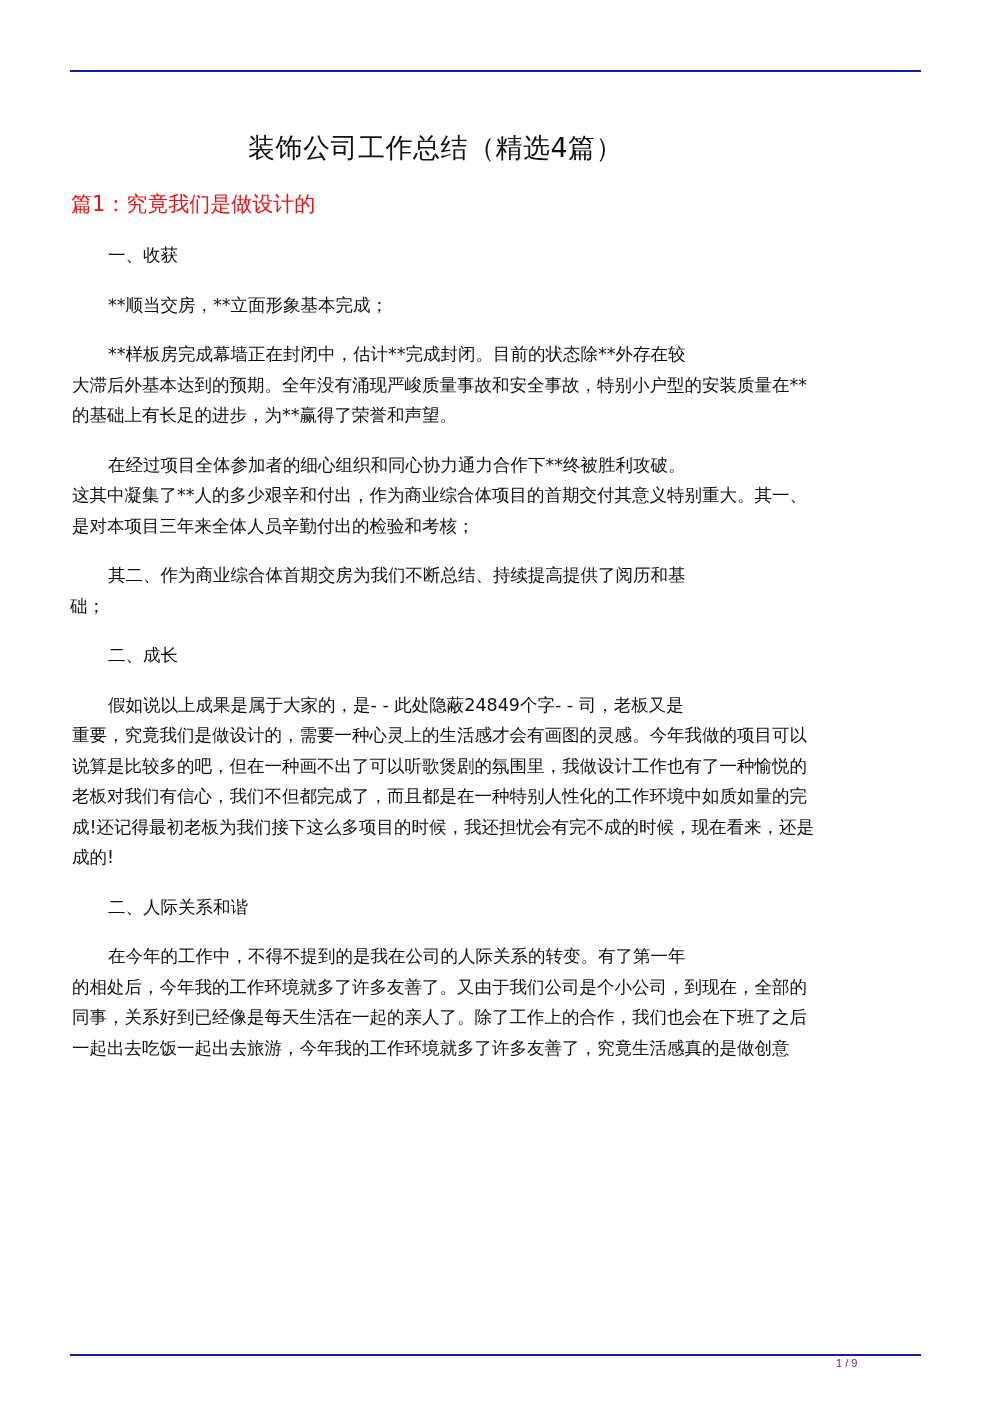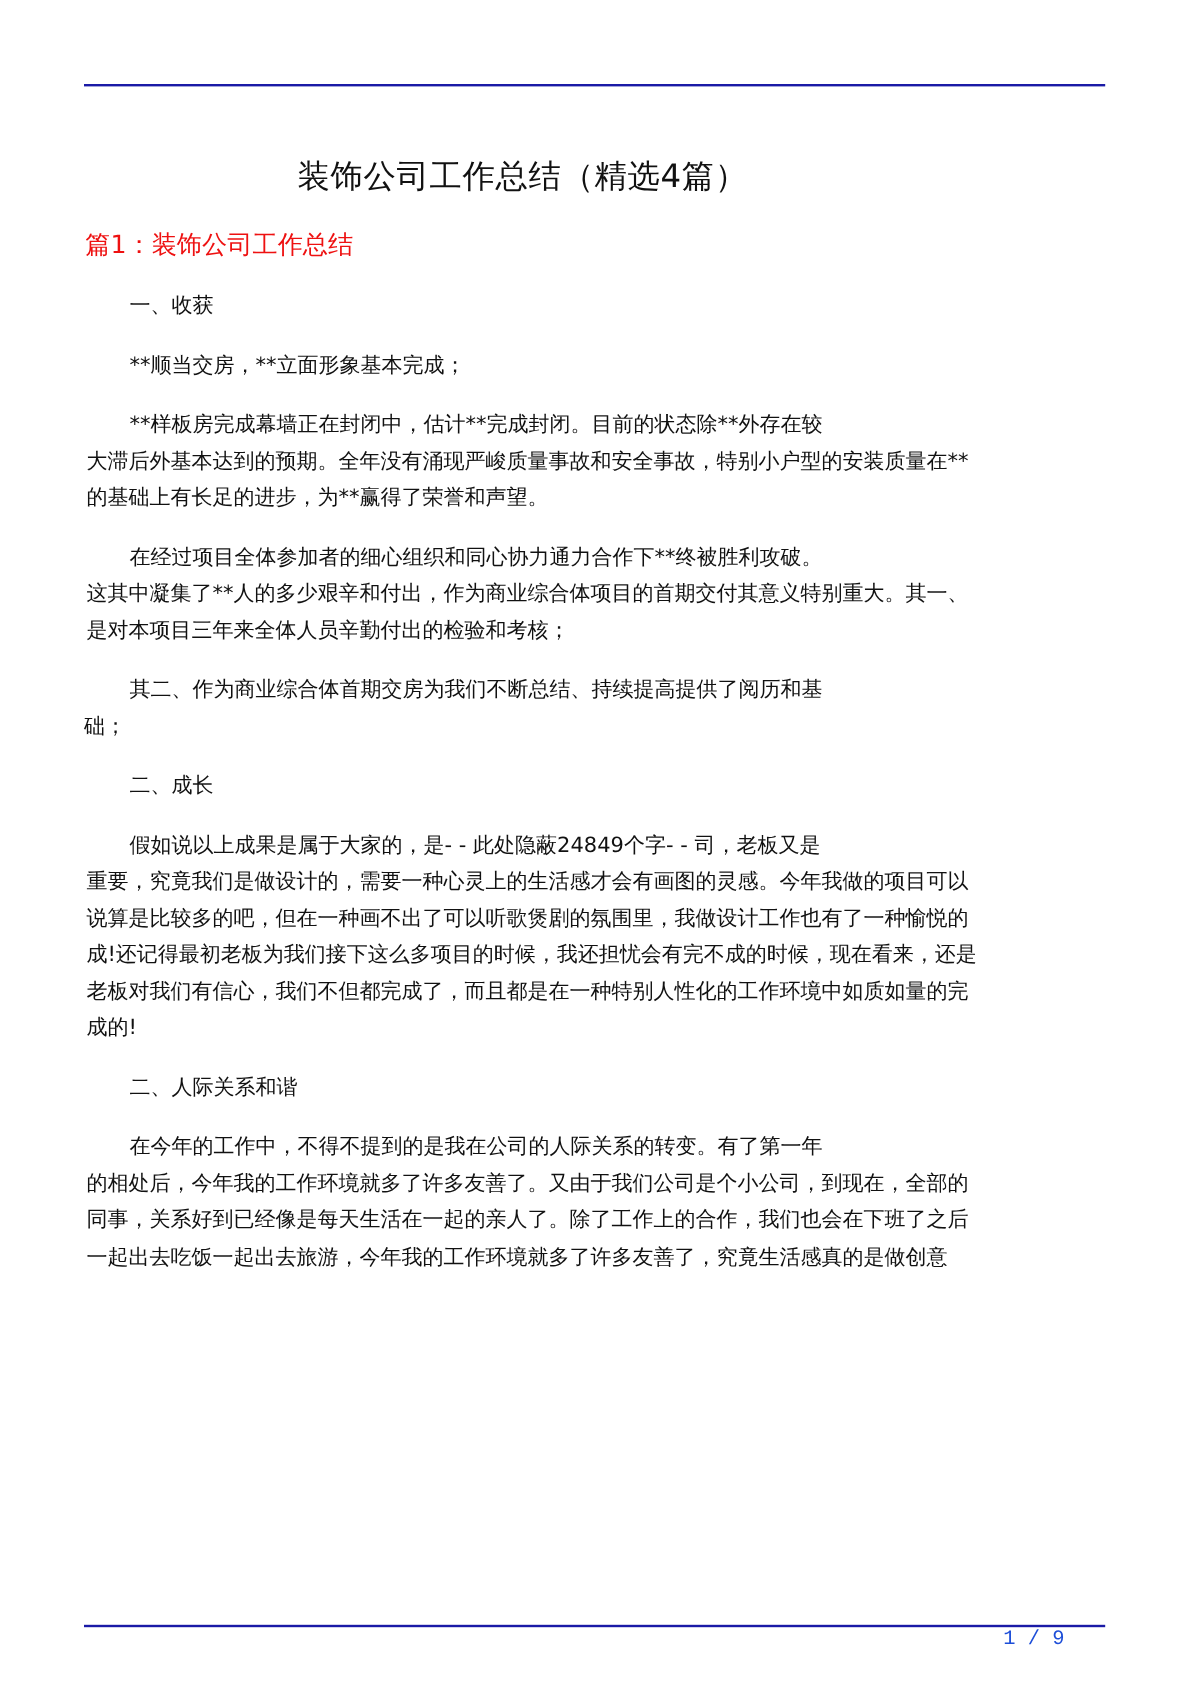--- a/index.html
+++ b/index.html
@@ -10,31 +10,31 @@
     .rule.bottom { top: 1354px; }
     .doc-title { position: absolute; top: 128px; left: 0; width: 871px; text-align: center;
                  font-size: 27px; line-height: 40px; color: #111; letter-spacing: 0.5px; }
     .section-heading { position: absolute; top: 188px; left: 71px; font-size: 21px; line-height: 32px;
                        color: #ee1111; }
     .content { position: absolute; left: 72px; top: 240px; width: 850px; }
     .para { margin: 0 0 19px 0; }
     .line { display: block; white-space: nowrap; font-size: 17.5px; line-height: 30.5px; height: 30.5px; }
     .line.indent { padding-left: 36px; }
     .line.outdent { margin-left: -2px; }
-    .page-num { position: absolute; top: 1357px; left: 836px; font-size: 17px; color: #1d4ed8;
-                font-family: Liberation Mono, monospace; }
+    .page-num { position: absolute; top: 1357px; left: 836px; font-size: 11px; color: #701a75;
+                font-family: Liberation Sans, sans-serif; }
   </style>
 </head>
 <body>
 
 <div class="rule top"></div>
 
 <div class="doc-title">装饰公司工作总结（精选4篇）</div>
 
-<div class="section-heading">篇1：装饰公司工作总结</div>
+<div class="section-heading">篇1：究竟我们是做设计的</div>
 
 <div class="content">
 
 
   <div class="para">
     <span class="line indent">一、收获</span>
   </div>
 
   <div class="para">
     <span class="line indent">**顺当交房，**立面形象基本完成；</span>
@@ -59,22 +59,22 @@
 
 
   <div class="para">
     <span class="line indent">二、成长</span>
   </div>
 
   <div class="para">
     <span class="line indent">假如说以上成果是属于大家的，是-  -  此处隐蔽24849个字-  -  司，老板又是</span>
     <span class="line">重要，究竟我们是做设计的，需要一种心灵上的生活感才会有画图的灵感。今年我做的项目可以</span>
     <span class="line">说算是比较多的吧，但在一种画不出了可以听歌煲剧的氛围里，我做设计工作也有了一种愉悦的</span>
+    <span class="line">老板对我们有信心，我们不但都完成了，而且都是在一种特别人性化的工作环境中如质如量的完</span>
     <span class="line">成!还记得最初老板为我们接下这么多项目的时候，我还担忧会有完不成的时候，现在看来，还是</span>
-    <span class="line">老板对我们有信心，我们不但都完成了，而且都是在一种特别人性化的工作环境中如质如量的完</span>
     <span class="line">成的!</span>
   </div>
 
   <div class="para">
     <span class="line indent">二、人际关系和谐</span>
   </div>
 
   <div class="para">
     <span class="line indent">在今年的工作中，不得不提到的是我在公司的人际关系的转变。有了第一年</span>
     <span class="line">的相处后，今年我的工作环境就多了许多友善了。又由于我们公司是个小公司，到现在，全部的</span>

